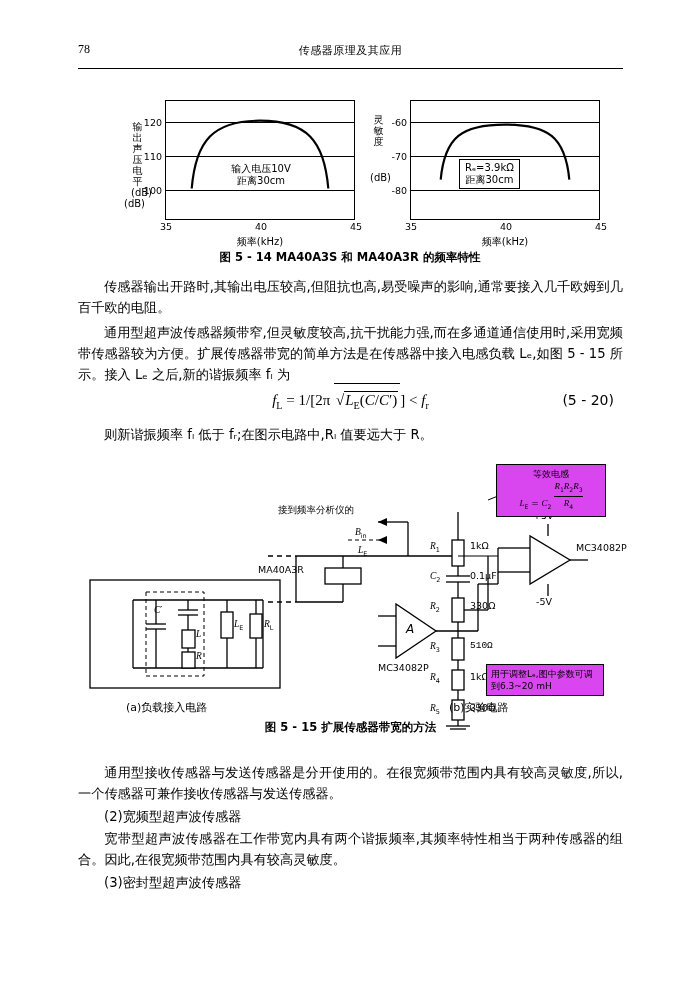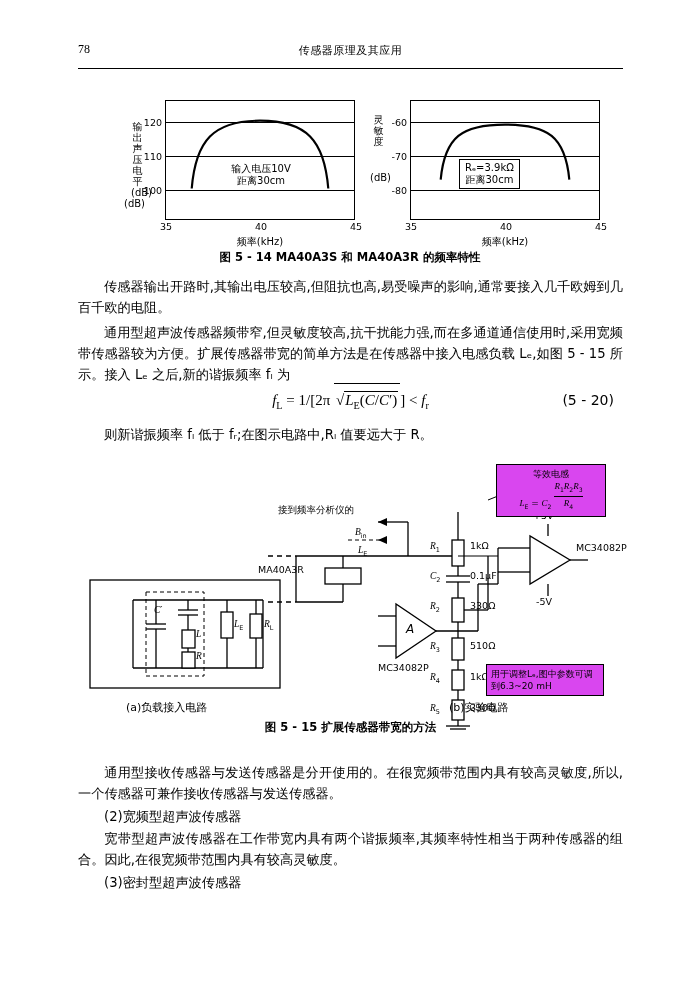--- a/index.html
+++ b/index.html
@@ -408,21 +408,21 @@
     <div class="circ-label" style="left:280px; top:92px;"><span class="it">L</span><sub>E</sub></div>
     <div class="circ-label" style="left:180px; top:112px;">MA40A3R</div>
 
     <div class="circ-label" style="left:352px; top:88px;"><span class="it">R</span><sub>1</sub></div>
     <div class="circ-label" style="left:392px; top:88px;">1kΩ</div>
     <div class="circ-label" style="left:352px; top:118px;"><span class="it">C</span><sub>2</sub></div>
     <div class="circ-label" style="left:392px; top:118px;">0.1μF</div>
     <div class="circ-label" style="left:352px; top:148px;"><span class="it">R</span><sub>2</sub></div>
     <div class="circ-label" style="left:392px; top:148px;">330Ω</div>
     <div class="circ-label" style="left:352px; top:188px;"><span class="it">R</span><sub>3</sub></div>
-    <div class="circ-label" style="left:392px; top:188px;">510Ω</div>
+    <div class="circ-label" style="left:392px; top:188px;font-family:Liberation Mono, monospace;">510Ω</div>
     <div class="circ-label" style="left:352px; top:219px;"><span class="it">R</span><sub>4</sub></div>
     <div class="circ-label" style="left:392px; top:219px;">1kΩ</div>
     <div class="circ-label" style="left:352px; top:250px;"><span class="it">R</span><sub>5</sub></div>
     <div class="circ-label" style="left:392px; top:250px;">330Ω</div>
 
     <div class="circ-label" style="left:328px; top:172px; font-size:12px; font-style:italic;">A</div>
     <div class="circ-label" style="left:300px; top:210px;">MC34082P</div>
     <div class="circ-label" style="left:498px; top:90px;">MC34082P</div>
     <div class="circ-label" style="left:455px; top:58px;">+5V</div>
     <div class="circ-label" style="left:458px; top:144px;">-5V</div>

